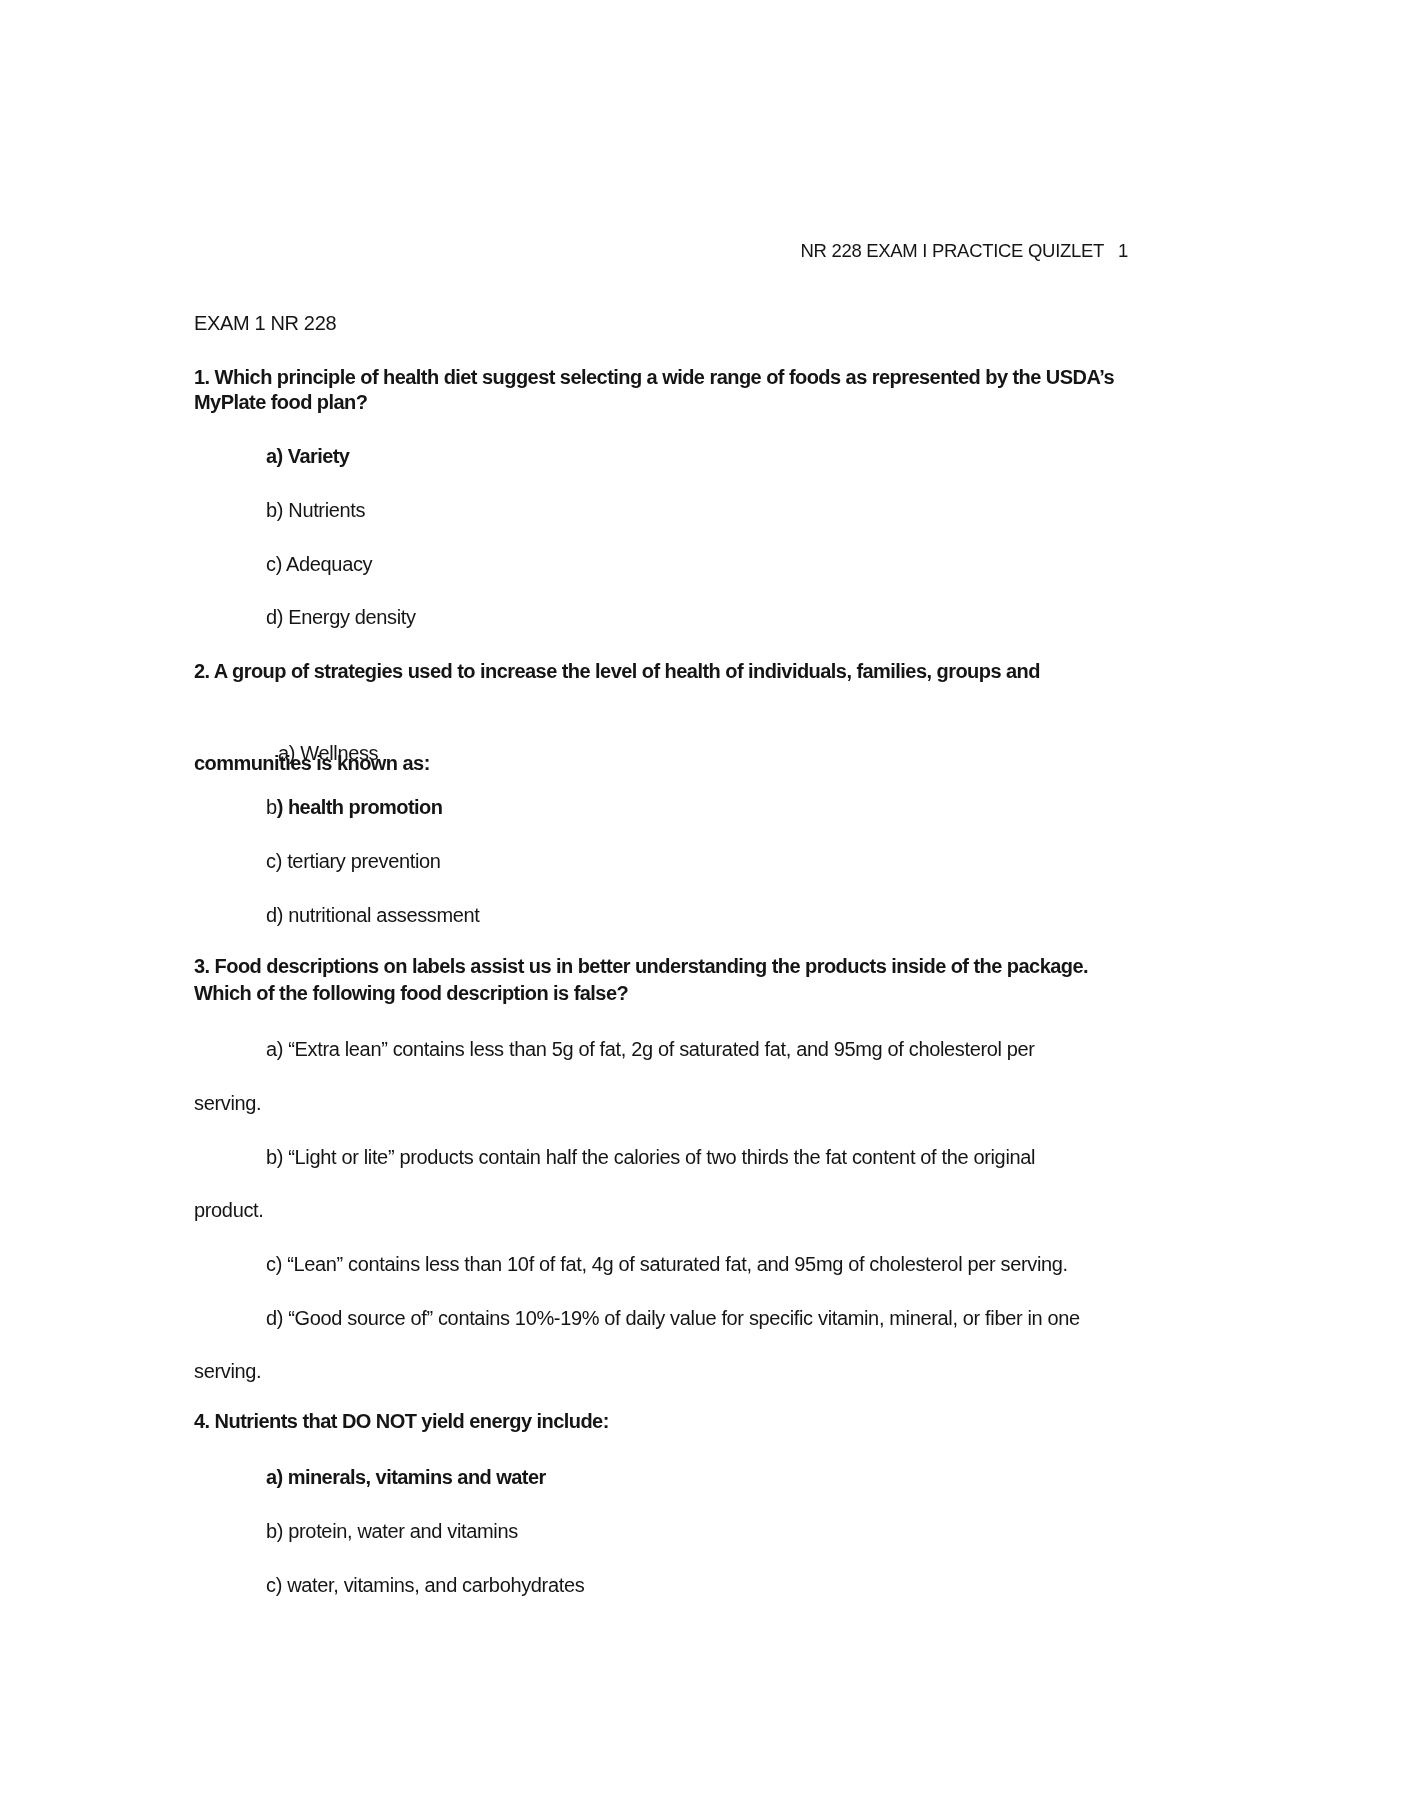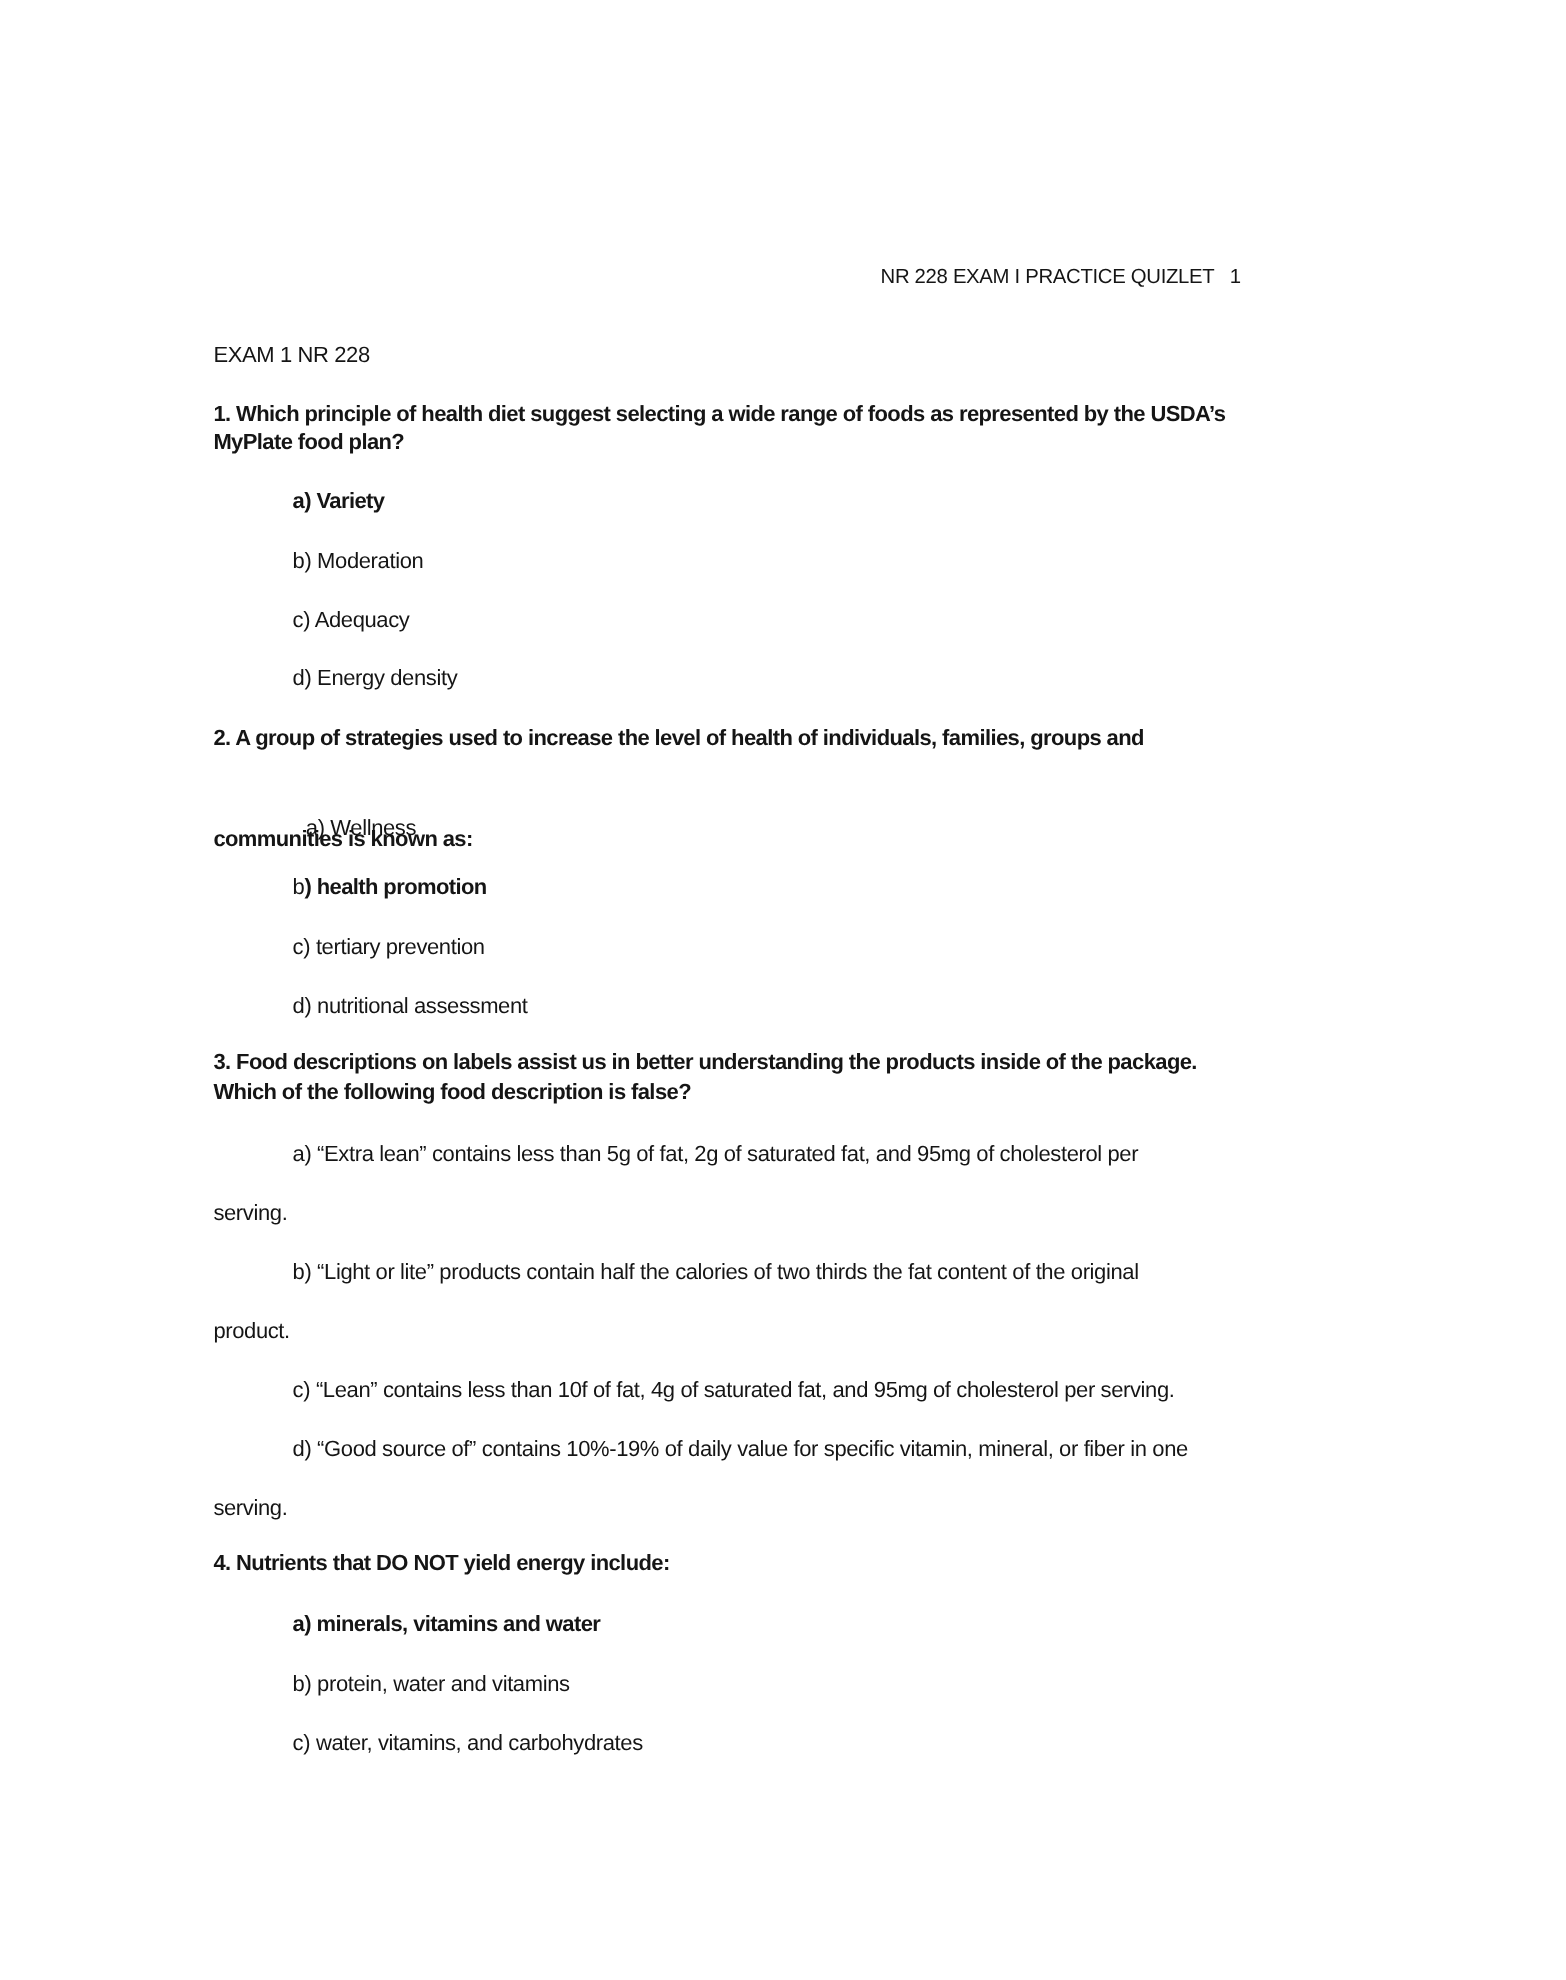--- a/index.html
+++ b/index.html
@@ -44,21 +44,21 @@
 <div class="header">
   <span>NR 228 EXAM I PRACTICE QUIZLET</span><span class="pagenum">1</span>
 </div>
 
 <div class="line q" style="top:312px;">EXAM 1 NR 228</div>
 
 <div>
   <div class="line q bold" style="top:366px;">1. Which principle of health diet suggest selecting a wide range of foods as represented by the USDA’s</div>
   <div class="line q bold" style="top:391px;">MyPlate food plan?</div>
   <div class="line opt bold" style="top:445px;">a) Variety</div>
-  <div class="line opt" style="top:499px;">b) Moderation</div>
+  <div class="line opt" style="top:499px;">b) Nutrients</div>
   <div class="line opt" style="top:553px;">c) Adequacy</div>
   <div class="line opt" style="top:606px;">d) Energy density</div>
 </div>
 
 <div>
   <div class="line q bold" style="top:660px;">2. A group of strategies used to increase the level of health of individuals, families, groups and</div>
   <div class="line q bold" style="top:714px;margin-top:38px;">communities is known as:</div>
   <div class="line opt" style="top:742px;margin-left:12px;">a) Wellness</div>
   <div class="line opt" style="top:796px;text-align:center;"><span class="normal">b</span><span class="bold">) health promotion</span></div>
   <div class="line opt" style="top:850px;">c) tertiary prevention</div>

